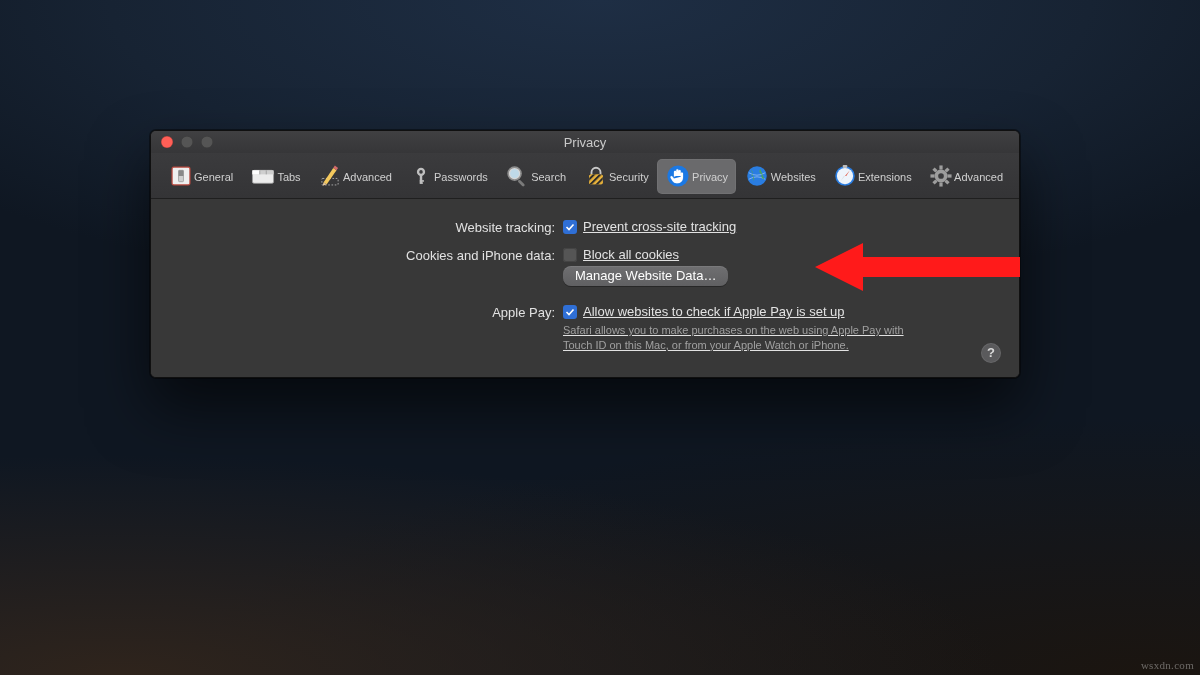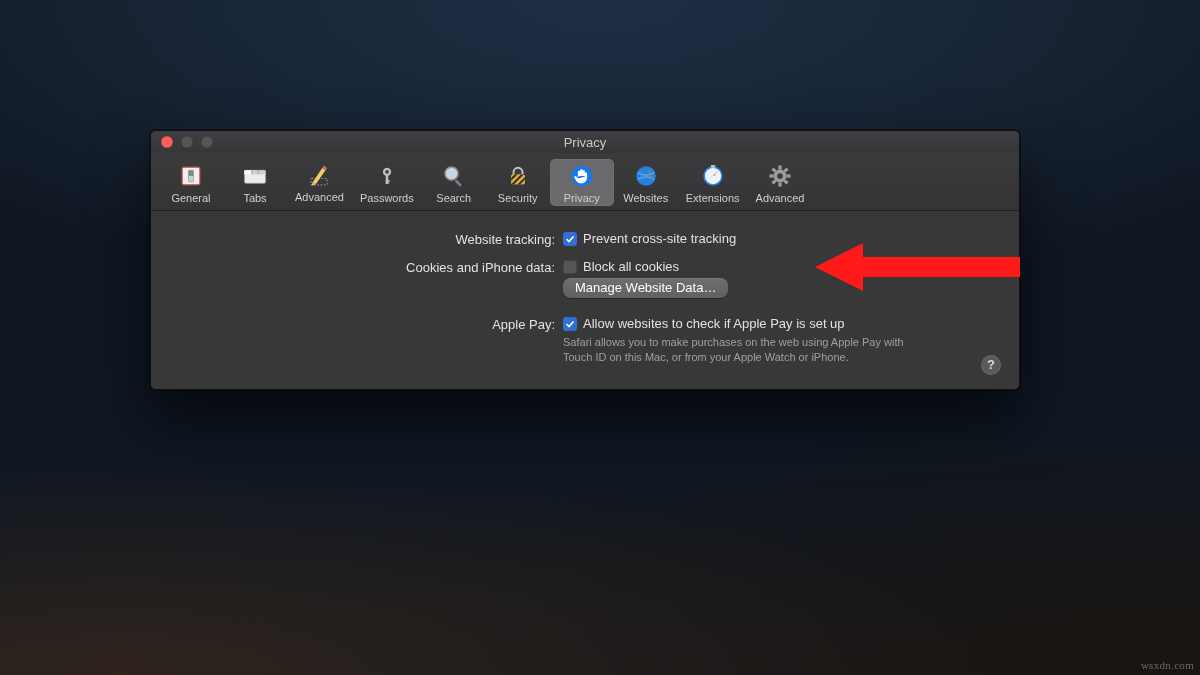--- a/index.html
+++ b/index.html
@@ -68,21 +68,21 @@
     color:#c9c9c9; font-size:13px; pointer-events:none;
   }
 
   
   .toolbar {
     display:flex; gap:0; padding: 6px 8px 4px 8px;
     background: linear-gradient(#3b3b3d, #343436);
     border-bottom: 1px solid var(--toolbar-sep);
   }
   .tabitem {
-    display:flex; flex-direction:column; align-items:center;
+    display:flex; flex-direction:row; align-items:center;
     min-width: 48px; padding: 3px 8px 2px 8px;
     border-radius: 5px;
     cursor: default;
   }
   .tabitem.selected { background: var(--tab-selected); box-shadow: inset 0 0 0 1px rgba(255,255,255,.05); }
   .tabitem .icon-slot {
     width: 32px; height: 28px;
     display:flex; align-items:center; justify-content:center;
     margin-bottom: 2px;
   }
@@ -103,21 +103,21 @@
   }
   .form-row .label {
     width: 388px; text-align: right;
     color: #e2e2e2; font-size: 13px;
     padding-top: 1px;
     padding-right: 8px;
     box-sizing: border-box;
   }
   .form-row .controls {
     flex: 1;
-    color: #e2e2e2; font-size: 13px;
+    color: #e2e2e2; font-size: 13px; text-decoration: underline;
   }
   .chk-line { display:flex; align-items:center; gap:6px; }
   .chk {
     width:14px; height:14px; border-radius:3px;
     display:inline-flex; align-items:center; justify-content:center;
     flex: 0 0 14px;
   }
   .chk.checked { background: var(--checkbox-blue); }
   .chk.unchecked { background:#555; box-shadow: inset 0 0 0 1px #444; }
   .chk svg { width:10px; height:10px; }

